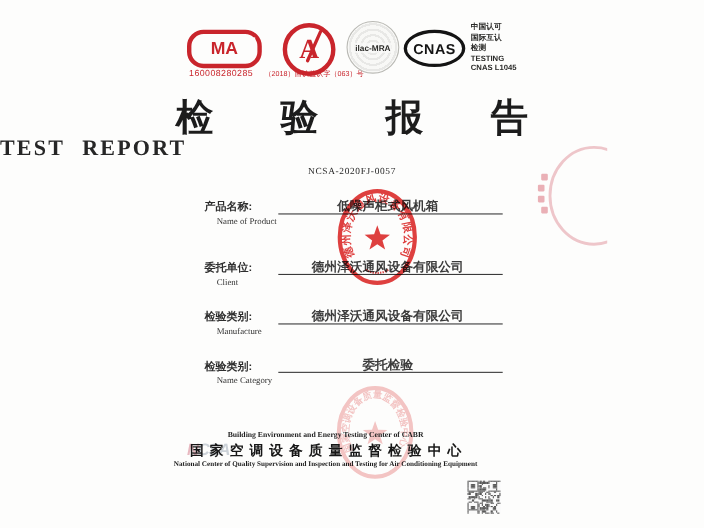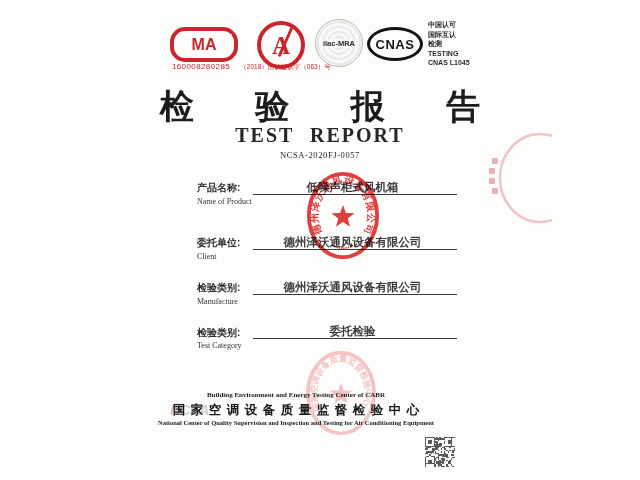--- a/index.html
+++ b/index.html
@@ -24,27 +24,27 @@
   .ilac-circle span{font-size:7.5px;font-weight:bold;color:#2b2b28;background:rgba(250,250,248,.75);
      padding:0 1px;letter-spacing:0px;}
   .cnas-oval{left:367px;top:27px;width:50px;height:28px;border:3px solid #141414;border-radius:50%;
              display:flex;align-items:center;justify-content:center;}
   .cnas-oval span{font-size:13px;font-weight:bold;color:#141414;letter-spacing:.5px;}
   .cnas-text{left:428px;top:20px;font-size:7px;font-weight:bold;line-height:9.5px;color:#2a2a28;}
 
   
   .title-zh{left:0;top:84px;width:640px;text-align:center;font-size:34px;font-weight:bold;color:#1c1c1c;
             letter-spacing:26px;text-indent:26px;}
-  .title-en{left:0;top:124px;width:640px;text-align:center;font-family:"Liberation Serif",serif;
+  .title-en{left:0;top:124px;width:640px;text-align:left;font-family:"Liberation Serif",serif;
             font-size:20px;font-weight:600;color:#262626;letter-spacing:2px;word-spacing:9px;}
   .report-no{left:0;top:150px;width:640px;text-align:center;font-family:"Liberation Serif",serif;
              font-size:8.5px;color:#262626;letter-spacing:.6px;}
 
   
-  .f-label-zh{left:197px;width:70px;font-size:10px;font-weight:600;color:#2e2e2e;}
+  .f-label-zh{left:186px;width:70px;font-size:10px;font-weight:600;color:#2e2e2e;}
   .f-label-en{left:197px;width:110px;font-family:"Liberation Serif",serif;font-size:8px;color:#333;}
   .f-line{left:253px;width:204px;border-bottom:1.2px solid #3a3a3a;height:0;}
   .f-value{left:250px;width:205px;text-align:center;font-size:11.5px;font-weight:600;color:#3b3b3b;}
 
   
   .footer{left:56px;width:480px;text-align:center;}
   .ft1{top:376px;font-size:12px;font-weight:bold;color:#161616;letter-spacing:0px;} 
   .ft2{top:391px;font-family:"Liberation Serif",serif;font-size:7px;font-weight:bold;color:#1d1d1d;}
   .ft3{top:402px;font-size:12.5px;font-weight:bold;color:#161616;letter-spacing:5.5px;text-indent:5.5px;}
   .ft4{top:419px;font-family:"Liberation Serif",serif;font-size:6.5px;font-weight:bold;color:#1d1d1d;}
@@ -107,21 +107,21 @@
   <div class="abs f-label-en" style="top:252px">Client</div>
   <div class="abs f-value" style="top:235px">德州泽沃通风设备有限公司</div>
   <div class="abs f-line" style="top:249px"></div>
 
   <div class="abs f-label-zh" style="top:281px">检验类别:</div>
   <div class="abs f-label-en" style="top:297px">Manufacture</div>
   <div class="abs f-value" style="top:280px">德州泽沃通风设备有限公司</div>
   <div class="abs f-line" style="top:294px"></div>
 
   <div class="abs f-label-zh" style="top:326px">检验类别:</div>
-  <div class="abs f-label-en" style="top:341px">Test Category</div>
+  <div class="abs f-label-en" style="top:341px">Name Category</div>
   <div class="abs f-value" style="top:324px">委托检验</div>
   <div class="abs f-line" style="top:338px"></div>
 
   <svg class="abs stamp-main" width="76" height="91" viewBox="0 0 100 120">
     <defs>
       <path id="arcMain" d="M 23 84.7 A 33 43 0 1 1 77 84.7" fill="none"></path>
     </defs>
     <ellipse cx="50" cy="60" rx="45" ry="55" fill="none" stroke="#dd2b2b" stroke-width="5"></ellipse>
     <polygon points="50,46 53.8,56.7 65.2,57.1 56.2,64 59.4,74.9 50,68.5 40.6,74.9 43.8,64 34.8,57.1 46.2,56.7" fill="#dd2b2b"></polygon>
     <text fill="#dd2b2b" font-size="13" font-weight="bold" letter-spacing="1">

